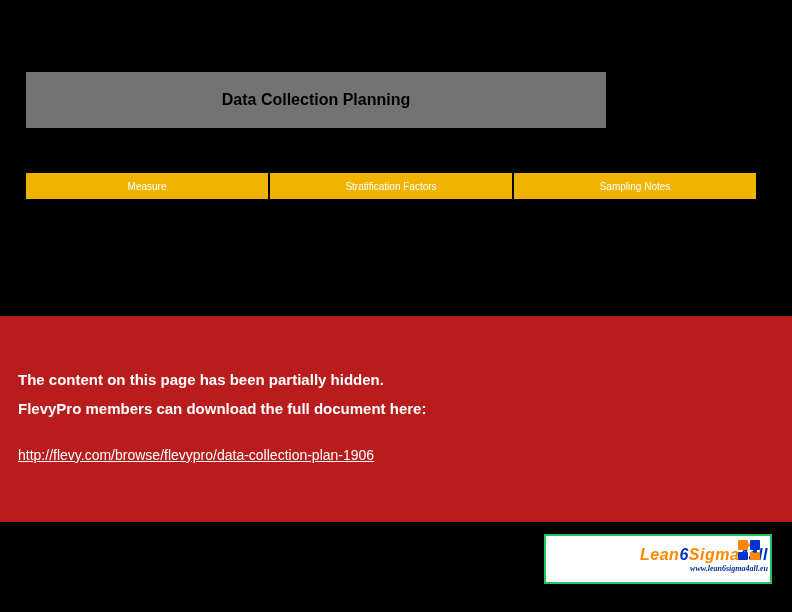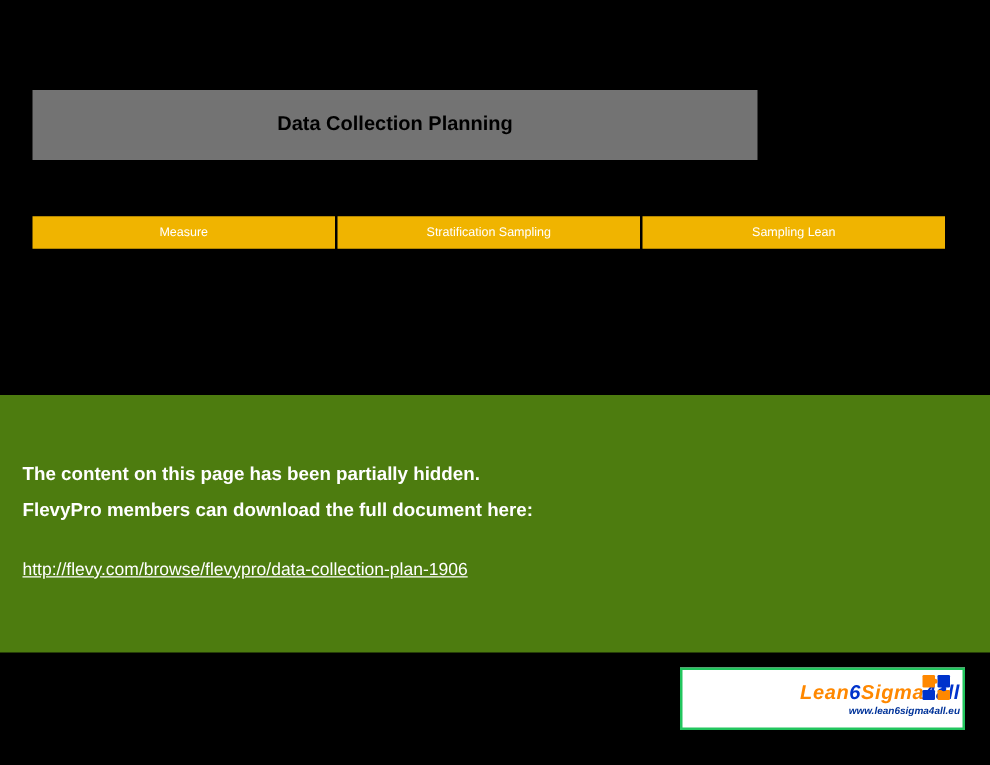--- a/index.html
+++ b/index.html
@@ -46,21 +46,21 @@
       color: #ffffff;
       font-size: 10px;
       text-align: center;
     }
     .overlay-panel {
       position: absolute;
       left: 0;
       top: 316px;
       width: 792px;
       height: 206px;
-      background: #4d7c0f;
+      background: #b91c1c;
       padding: 50px 18px 18px 18px;
     }
     .overlay-line1, .overlay-line2 {
       color: #ffffff;
       font-size: 15px;
       font-weight: bold;
       line-height: 1.9;
     }
     .overlay-link {
       color: #ffffff;
@@ -93,40 +93,41 @@
     .logo-brand .t1 { color: #ff8800; }
     .logo-brand .t2 { color: #0033cc; }
     .logo-brand .t3 { color: #ff8800; }
     .logo-brand .t4 { color: #0033cc; }
     .logo-url {
       font-size: 8px;
       color: #003399;
       font-weight: bold;
       font-style: italic;
       margin-top: 0px;
+      font-family: Liberation Serif, serif;
     }
     .logo-puzzle {
       position: absolute;
       right: 4px;
       top: 2px;
       width: 30px;
       height: 24px;
     }
   </style>
 </head>
 <body>
 
 <div class="slide-title-banner">
   <span class="slide-title-text">Data Collection Planning</span>
 </div>
 
 <div class="column-headers">
   <div class="column-header">Measure</div>
-  <div class="column-header">Stratification Sampling</div>
-  <div class="column-header">Sampling Lean</div>
+  <div class="column-header">Stratification Factors</div>
+  <div class="column-header">Sampling Notes</div>
 </div>
 
 <div class="overlay-panel">
   <div class="overlay-line1">The content on this page has been partially hidden.</div>
   <div class="overlay-line2">FlevyPro members can download the full document here:</div>
   <a class="overlay-link">http://flevy.com/browse/flevypro/data-collection-plan-1906</a>
 </div>
 
 <div class="footer-logo">
   <div class="logo-brand">

